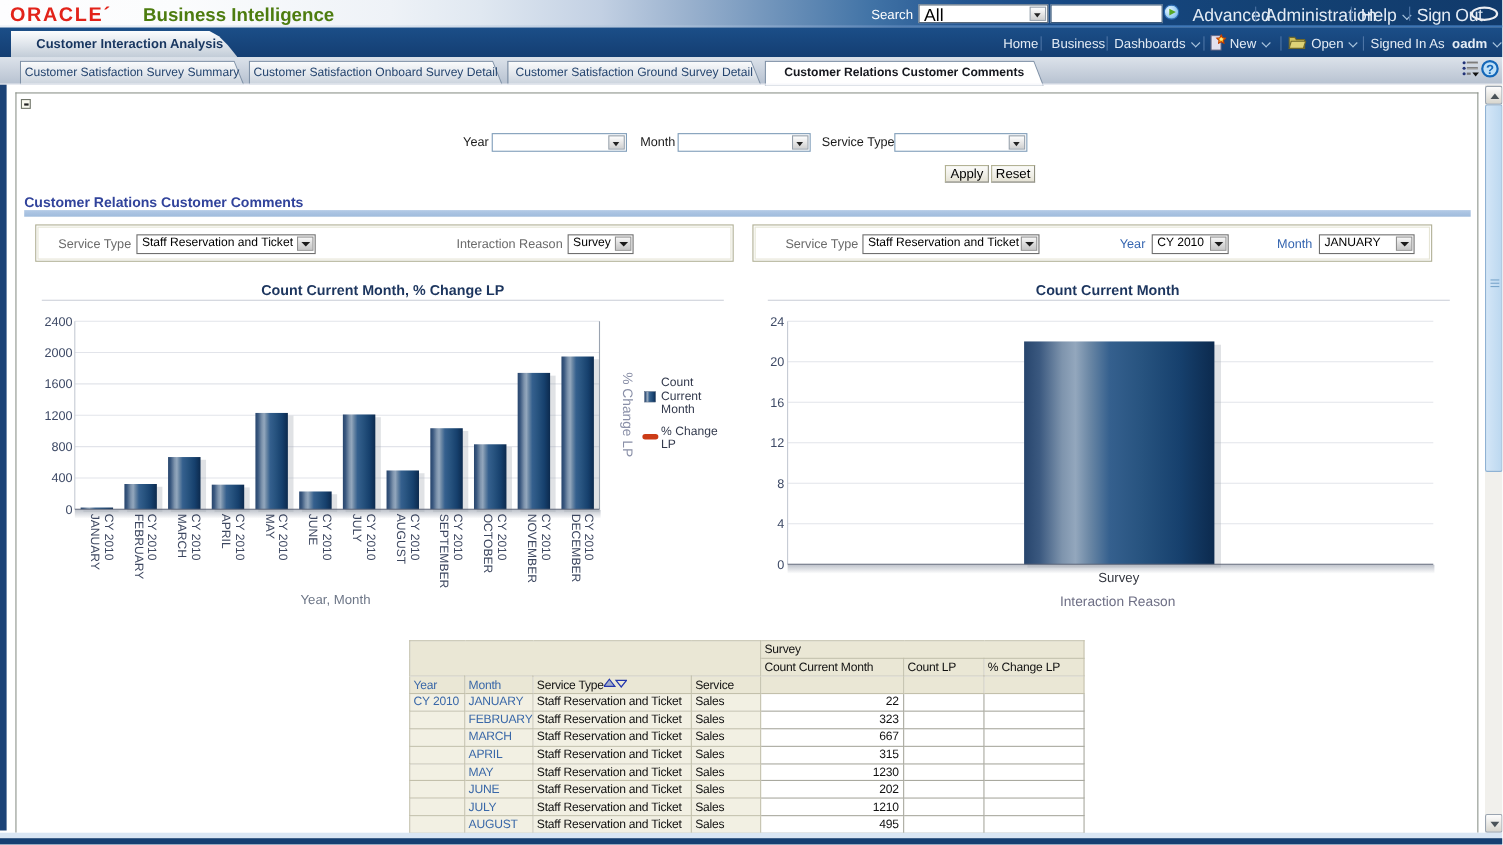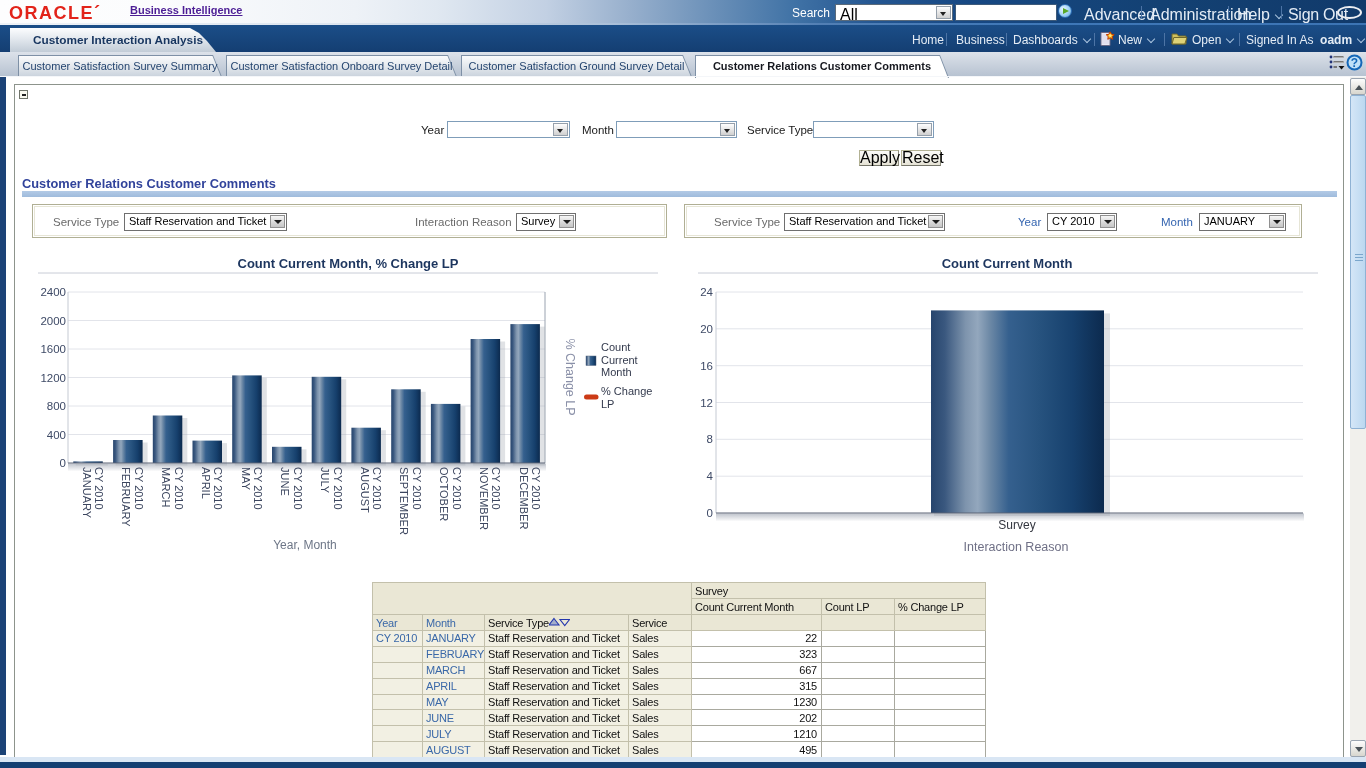--- a/index.html
+++ b/index.html
@@ -5,21 +5,21 @@
 * { margin:0; padding:0; box-sizing:border-box; }
 body { font-family:"Liberation Sans", sans-serif; }
 #app { position:relative; width:1366px; height:768px; overflow:hidden; background:#fff; }
 .abs { position:absolute; }
 
 
 #row1 { left:0; top:0; width:1366px; height:25px;
   background:linear-gradient(90deg,#fdfdfe 0%,#fbfcfd 12%,#eef2f7 26%,#e0e8f1 32%,#c2d0e3 40%,#98b0cd 46%,#6c91b9 52%,#4173a6 58%,#245691 64%,#174883 71%,#134173 85%,#113a6b 100%); }
 #row1sep { left:0; top:23px; width:1366px; height:2px; background:linear-gradient(90deg,#eef2f7 0%,#dde5ef 25%,#aabfd8 45%,#527fb4 60%,#3f78b8 75%,#3c74b4 100%); }
 #logo { left:9px; top:3px; font-size:18px; font-weight:bold; color:#e2231a; letter-spacing:1.5px; }
-#bititle { left:130px; top:4px; font-size:11px; font-weight:bold; color:#4c1d95;text-decoration:underline; }
+#bititle { left:130px; top:4px; font-size:17px; font-weight:bold; color:#4d7c0f; }
 .w12 { font-size:12px; color:#fff; }
 #lblSearch { left:792px; top:6px; }
 #comboAll { left:835px; top:4px; width:118px; height:17px; background:#fff; border:1px solid #5a6a7a; }
 #comboAll .txt { position:absolute; left:4px; top:1px; font-size:16px; color:#000; }
 #searchInput { left:955px; top:4px; width:102px; height:17px; background:#fff; border:1px solid #3d5a7a; }
 #goBtn { left:1058px; top:4px; width:14px; height:14px; border-radius:50%; background:radial-gradient(circle at 35% 35%, #e8f5ff, #9fd1f5 55%, #5ea3dd); border:1.5px solid #2d6db5; }
 #goBtn:after { content:""; position:absolute; left:3.5px; top:2.5px; width:0; height:0; border-left:6px solid #58a828; border-top:3.5px solid transparent; border-bottom:3.5px solid transparent; }
 .mi { position:absolute; top:6px; font-size:16px; color:#e4ecf5; }
 .sep1 { position:absolute; top:6px; width:1px; height:13px; background:#4d74a5; }
 .chev { display:inline-block; width:6px; height:6px; border-right:1.7px solid #a9c4de; border-bottom:1.7px solid #a9c4de; transform:rotate(45deg); vertical-align:2px; margin-left:6px; }
@@ -48,21 +48,21 @@
 #leftbar { left:0; top:77px; width:6px; height:678px; background:#1c4377; }
 #cborder { left:14px; top:84px; width:1330px; height:673px; border:1px solid #8d948c; border-bottom:none; background:#fff; }
 #collapse { left:19px; top:90px; width:9px; height:9px; border:1px solid #70756a; background:#fafaf0; }
 #collapse:after { content:""; position:absolute; left:1.5px; top:3px; width:4px; height:1.5px; background:#222; }
 
 
 .plabel { position:absolute; font-size:11.5px; color:#1a1a1a; }
 .xpsel { position:absolute; height:17px; background:#fff; border:1px solid #7f9db9; }
 .xpbtn { position:absolute; right:1px; top:1px; width:15px; height:13px; background:linear-gradient(#fefefe,#e7e7e7 50%,#d0d0d0); border:1px solid #96a0ab; }
 .xpbtn:after { content:""; position:absolute; left:3px; top:5px; width:0; height:0; border-top:4px solid #222; border-left:3.5px solid transparent; border-right:3.5px solid transparent; }
-.btn { position:absolute; height:16px; background:linear-gradient(#fbfbf9,#efeee6 60%,#e5e2d4); border:1px solid #b3b294; border-bottom-color:#76766a; border-right-color:#8f8f7f; font-size:16px; color:#000; text-align:center; line-height:14px; }
+.btn { position:absolute; height:16px; background:linear-gradient(#fbfbf9,#efeee6 60%,#e5e2d4); border:1px solid #b3b294; border-bottom-color:#76766a; border-right-color:#8f8f7f; font-size:12px; color:#000; text-align:center; line-height:14px; }
 
 
 #heading { left:22px; top:176px; font-size:12.8px; font-weight:bold; color:#31439b; }
 #hbar { left:22px; top:191px; width:1315px; height:6px; background:linear-gradient(#b3cae6,#9fbbdc); }
 
 
 .panel { position:absolute; border:1px solid #b0af94; }
 .panel .inner { position:absolute; left:1px; top:1px; right:1px; bottom:1px; border:1px solid #e6e5d6; background:#fff; }
 .glabel { position:absolute; font-size:11.5px; color:#6a6a6a; }
 .blabel { position:absolute; font-size:11.5px; color:#3565b0; }

